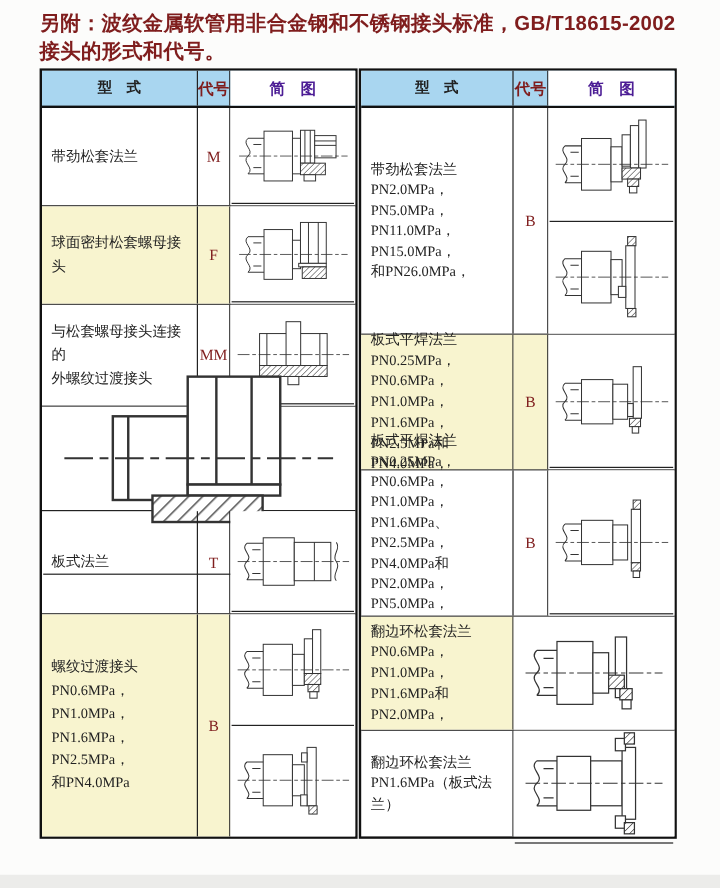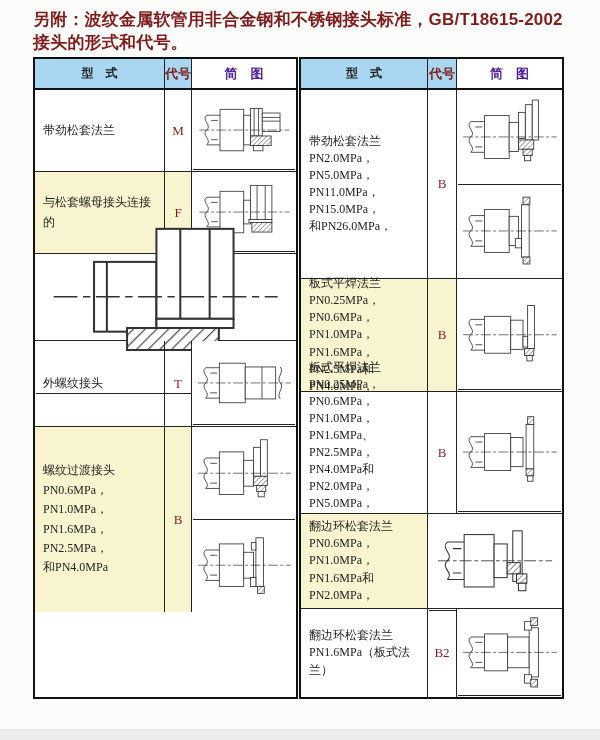--- a/index.html
+++ b/index.html
@@ -96,60 +96,78 @@
               <line x1="89" y1="38" x2="113" y2="38" stroke="#333" stroke-width="1.1"></line>
               <rect x="73" y="58" width="28" height="13" fill="url(#hatch)" stroke="#333" stroke-width="1.1"></rect>
               <rect x="77" y="71" width="13" height="7" fill="#fff" stroke="#333" stroke-width="1.1"></rect>
               <line x1="4" y1="50" x2="126" y2="50" stroke="#333" stroke-width="0.9" stroke-dasharray="13 3 4 3"></line>
             </svg>
           </div>
       </div>
     </div>
 
     <div class="row" style="height:82px">
-      <div class="cell type hl">与松套螺母接头连接的</div>
+      <div class="cell type hl">球面密封松套螺母接头</div>
       <div class="cell code hl">F</div>
       <div class="cell diagram">
         <div class="sub">
             <svg class="fit" viewBox="0 0 130 100">
               <path d="M14,30 H34 M14,70 H34 M14,30 C6,36.8 22,43.2 14,50 C6,56.8 22,63.199999999999996 14,70" fill="none" stroke="#333" stroke-width="1.1"></path>
               <path d="M20,37 h9 M20,63 h9" fill="none" stroke="#333" stroke-width="1.1"></path>
               <rect x="32" y="22" width="32" height="56" fill="#fff" stroke="#333" stroke-width="1.1"></rect>
               <rect x="64" y="34" width="9" height="32" fill="#fff" stroke="#333" stroke-width="1.1"></rect>
               <rect x="73" y="14" width="29" height="46" fill="#fff" stroke="#333" stroke-width="1.1"></rect>
               <line x1="82" y1="14" x2="82" y2="60" stroke="#333" stroke-width="1.1"></line>
               <line x1="93" y1="14" x2="93" y2="60" stroke="#333" stroke-width="1.1"></line>
               <rect x="71" y="60" width="31" height="4" fill="#fff" stroke="#333" stroke-width="1.1"></rect>
               <rect x="75" y="64" width="27" height="13" fill="url(#hatch)" stroke="#333" stroke-width="1.1"></rect>
               <line x1="4" y1="50" x2="126" y2="50" stroke="#333" stroke-width="0.9" stroke-dasharray="13 3 4 3"></line>
             </svg>
           </div>
       </div>
     </div>
 
+    <div class="row" style="height:85px">
+      <div class="cell type">与松套螺母接头连接的
+外螺纹过渡接头</div>
+      <div class="cell code">MM</div>
+      <div class="cell diagram">
+        <div class="sub">
+            <svg class="fit" viewBox="0 0 130 100">
+              <rect x="28" y="27" width="74" height="35" fill="#fff" stroke="#333" stroke-width="1.1"></rect>
+              <line x1="36" y1="27" x2="36" y2="62" stroke="#333" stroke-width="1.1"></line>
+              <line x1="94" y1="27" x2="94" y2="62" stroke="#333" stroke-width="1.1"></line>
+              <rect x="57" y="14" width="16" height="48" fill="#fff" stroke="#333" stroke-width="1.1"></rect>
+              <rect x="28" y="62" width="74" height="12" fill="url(#hatch)" stroke="#333" stroke-width="1.1"></rect>
+              <rect x="59" y="74" width="12" height="9" fill="#fff" stroke="#333" stroke-width="1.1"></rect>
+              <line x1="4" y1="50" x2="126" y2="50" stroke="#333" stroke-width="0.9" stroke-dasharray="13 3 4 3"></line>
+            </svg>
+          </div>
+      </div>
+    </div>
 
     <div class="row" style="height:87px">
       <div class="cell diagram">
         <div class="sub">
             <svg class="fit" viewBox="0 0 130 100">
               <rect x="26" y="31" width="34" height="38" fill="#fff" stroke="#333" stroke-width="1.1"></rect>
               <line x1="33" y1="31" x2="33" y2="69" stroke="#333" stroke-width="1.1"></line>
               <rect x="60" y="13" width="42" height="49" fill="#fff" stroke="#333" stroke-width="1.1"></rect>
               <line x1="73" y1="13" x2="73" y2="62" stroke="#333" stroke-width="1.1"></line>
               <line x1="89" y1="13" x2="89" y2="62" stroke="#333" stroke-width="1.1"></line>
               <rect x="60" y="62" width="42" height="5" fill="#fff" stroke="#333" stroke-width="1.1"></rect>
               <rect x="44" y="67" width="50" height="12" fill="url(#hatch)" stroke="#333" stroke-width="1.1"></rect>
               <line x1="4" y1="50" x2="126" y2="50" stroke="#333" stroke-width="0.9" stroke-dasharray="13 3 4 3"></line>
             </svg>
           </div>
       </div>
     </div>
 
     <div class="row" style="height:86px">
-      <div class="cell type">外螺纹接头</div>
+      <div class="cell type">板式法兰</div>
       <div class="cell code">T</div>
       <div class="cell diagram">
         <div class="sub">
             <svg class="fit" viewBox="0 0 130 100">
               <path d="M14,30 H34 M14,70 H34 M14,30 C6,36.8 22,43.2 14,50 C6,56.8 22,63.199999999999996 14,70" fill="none" stroke="#333" stroke-width="1.1"></path>
               <path d="M20,37 h9 M20,63 h9" fill="none" stroke="#333" stroke-width="1.1"></path>
               <rect x="32" y="24" width="34" height="52" fill="#fff" stroke="#333" stroke-width="1.1"></rect>
               <rect x="66" y="29" width="40" height="42" fill="#fff" stroke="#333" stroke-width="1.1"></rect>
               <line x1="88" y1="29" x2="88" y2="71" stroke="#333" stroke-width="1.1"></line>
               <path d="M112,29 C118,36.14 106,42.86 112,50 C118,57.14 106,63.86 112,71" fill="none" stroke="#333" stroke-width="1.1"></path>
@@ -307,21 +325,20 @@
               <rect x="90" y="74" width="8" height="8" fill="#fff" stroke="#333" stroke-width="1.1"></rect>
               <line x1="4" y1="50" x2="126" y2="50" stroke="#333" stroke-width="0.9" stroke-dasharray="13 3 4 3"></line>
             </svg>
           </div>
       </div>
     </div>
 
     <div class="row" style="height:88px">
       <div class="cell type">翻边环松套法兰
 PN1.6MPa（板式法兰）</div>
-      <div class="cell code">B2</div>
       <div class="cell diagram">
         <div class="sub">
             <svg class="fit" viewBox="0 0 130 100">
               <path d="M14,30 H34 M14,70 H34 M14,30 C6,36.8 22,43.2 14,50 C6,56.8 22,63.199999999999996 14,70" fill="none" stroke="#333" stroke-width="1.1"></path>
               <path d="M20,37 h9 M20,63 h9" fill="none" stroke="#333" stroke-width="1.1"></path>
               <rect x="32" y="26" width="30" height="48" fill="#fff" stroke="#333" stroke-width="1.1"></rect>
               <rect x="62" y="30" width="28" height="40" fill="#fff" stroke="#333" stroke-width="1.1"></rect>
               <rect x="90" y="18" width="12" height="64" fill="#fff" stroke="#333" stroke-width="1.1"></rect>
               <rect x="84" y="10" width="9" height="11" fill="#fff" stroke="#333" stroke-width="1.1"></rect>
               <rect x="84" y="79" width="9" height="11" fill="#fff" stroke="#333" stroke-width="1.1"></rect>

